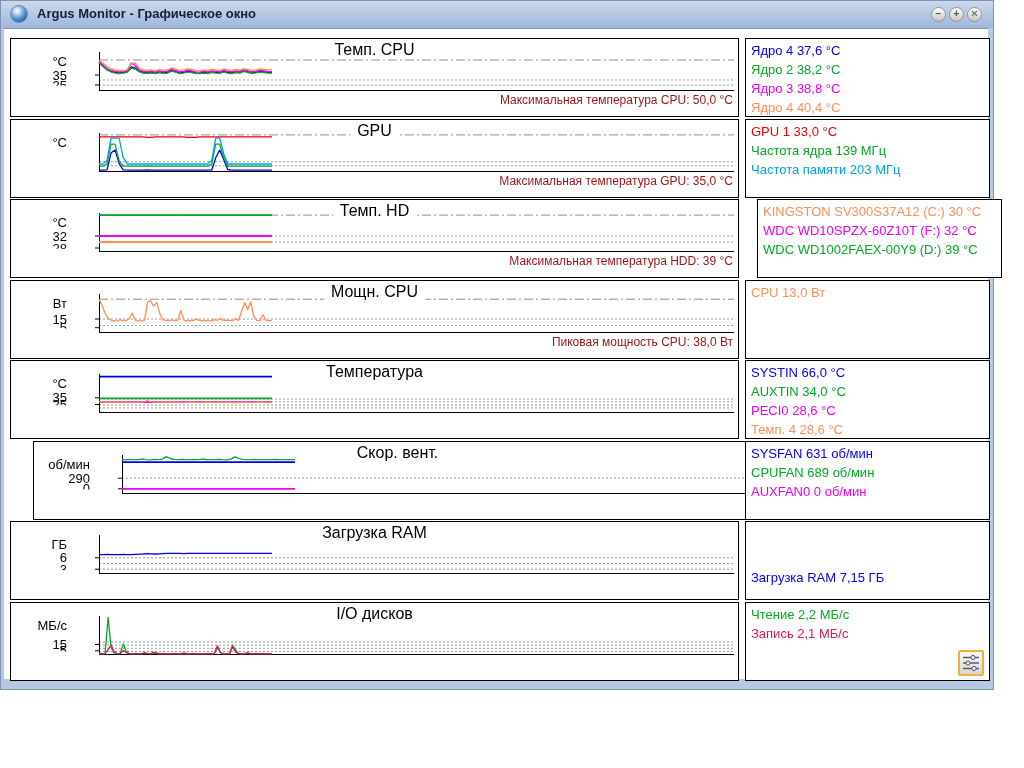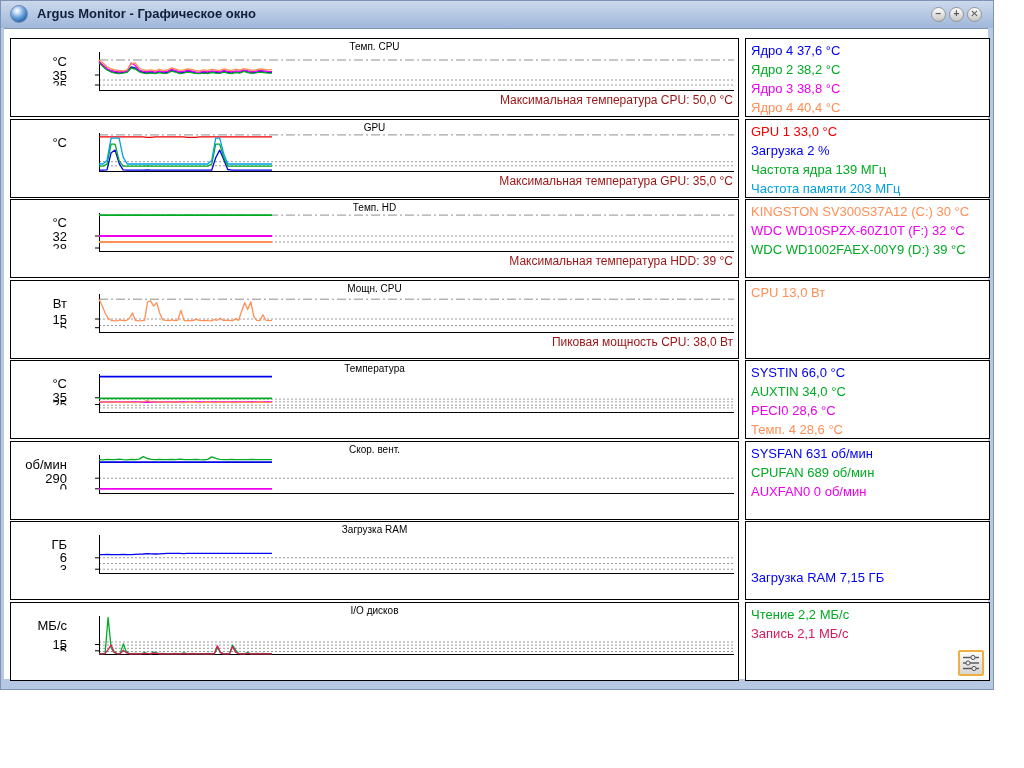--- a/index.html
+++ b/index.html
@@ -22,21 +22,21 @@
            border:1px solid #949494;color:#5a5a5a;font-size:10px;font-weight:bold;line-height:12px;
            text-align:center;box-sizing:border-box;cursor:default;}
 
   .gpanel{position:absolute;left:9px;width:729px;height:79px;background:#fff;
           border:1px solid #000;box-sizing:border-box;}
   .lpanel{position:absolute;left:744px;width:245px;height:79px;background:#fff;
           border:1px solid #000;box-sizing:border-box;}
 
   .gp-plot{position:absolute;left:0;top:0;}
   .gp-title{position:absolute;top:2px;left:50%;transform:translateX(-50%);background:#fff;
-            padding:0 7px;font-size:10px;color:#000;z-index:2;white-space:nowrap;text-align:center;}
+            padding:0 7px;font-size:16px;color:#000;z-index:2;white-space:nowrap;text-align:center;}
   .gp-unit{position:absolute;left:0;top:15px;width:56px;text-align:right;font-size:13px;color:#000;}
   .gp-tick{position:absolute;left:0;width:56px;text-align:right;font-size:13px;color:#000;
            height:15px;line-height:15px;}
   .gp-status{position:absolute;right:5px;top:54px;font-size:12px;color:#9a1414;white-space:nowrap;}
 
   .leg-line{padding:1px 0 0 5px;font-size:13px;line-height:18px;white-space:nowrap;}
   .lpanel .leg-line:first-child{padding-top:3px;}
 
   .settings-btn{position:absolute;right:5px;bottom:4px;width:26px;height:26px;
                 border:2px solid #f0b040;background:linear-gradient(#fbfbfb,#d6d6d6);
@@ -95,21 +95,20 @@
         <polyline points="88.0,50.2 92.0,50.2 96.0,49.9 100.1,32.8 104.1,30.1 108.1,43.4 112.1,49.9 116.2,50.2 120.2,50.2 124.2,50.2 128.2,50.2 132.3,50.2 136.3,49.9 140.3,50.2 144.3,50.2 148.3,50.2 152.4,50.2 156.4,50.2 160.4,50.2 164.4,50.2 168.5,50.2 172.5,50.2 176.5,50.2 180.5,50.2 184.6,50.2 188.6,50.2 192.6,50.2 196.6,50.2 200.7,50.2 204.7,37.7 208.7,30.1 212.7,39.6 216.7,49.5 220.8,50.2 224.8,50.2 228.8,50.2 232.8,50.2 236.9,50.2 240.9,50.2 244.9,50.2 248.9,50.2 253.0,50.2 257.0,50.2 261.0,50.2" fill="none" stroke="#0000ee" stroke-width="1.3" stroke-linejoin="round"></polyline>
         <polyline points="88.0,46.2 92.0,46.2 96.0,44.1 100.1,24.1 104.1,24.1 108.1,40.6 112.1,46.2 116.2,46.2 120.2,46.2 124.2,46.2 128.2,46.2 132.3,46.2 136.3,45.8 140.3,46.2 144.3,46.2 148.3,46.2 152.4,46.2 156.4,46.2 160.4,46.2 164.4,46.2 168.5,46.2 172.5,46.2 176.5,46.2 180.5,46.2 184.6,46.2 188.6,46.2 192.6,46.2 196.6,46.2 200.7,44.1 204.7,24.1 208.7,24.1 212.7,37.2 216.7,46.2 220.8,46.2 224.8,46.2 228.8,46.2 232.8,46.2 236.9,46.2 240.9,46.2 244.9,46.2 248.9,46.2 253.0,46.2 257.0,46.2 261.0,46.2" fill="none" stroke="#00aa22" stroke-width="1.3" stroke-linejoin="round"></polyline>
         <polyline points="88.0,44.0 92.0,44.0 96.0,40.6 100.1,18.2 104.1,18.2 108.1,18.2 112.1,37.2 116.2,44.0 120.2,44.0 124.2,44.0 128.2,44.0 132.3,44.0 136.3,44.0 140.3,44.0 144.3,44.0 148.3,44.0 152.4,44.0 156.4,44.0 160.4,44.0 164.4,44.0 168.5,44.0 172.5,44.0 176.5,44.0 180.5,44.0 184.6,44.0 188.6,44.0 192.6,44.0 196.6,44.0 200.7,40.6 204.7,18.2 208.7,18.2 212.7,33.7 216.7,44.0 220.8,44.0 224.8,44.0 228.8,44.0 232.8,44.0 236.9,44.0 240.9,44.0 244.9,44.0 248.9,44.0 253.0,44.0 257.0,44.0 261.0,44.0" fill="none" stroke="#00a0e4" stroke-width="1.3" stroke-linejoin="round"></polyline>
       </svg>
       <div class="gp-title">GPU</div>
       <div class="gp-unit">°C</div>
       <div class="gp-status">Максимальная температура GPU: 35,0 °C</div>
     </div>
     <div class="lpanel" style="top: 118px;">
       <div class="leg-line" style="color: rgb(240, 0, 0);">GPU 1 33,0 °C</div>
-      <div class="leg-line" style="color: rgb(0, 0, 238);">Загрузка 2 %</div>
       <div class="leg-line" style="color: rgb(0, 170, 34);">Частота ядра 139 МГц</div>
       <div class="leg-line" style="color: rgb(0, 160, 228);">Частота памяти 203 МГц</div>
     </div>
     <div class="gpanel" style="top: 198px;">
       <svg class="gp-plot" width="727" height="77">
         <line x1="88" x2="723" y1="36.0" y2="36.0" stroke="#9a9a9a" stroke-width="1" stroke-dasharray="2 2"></line>
         <line x1="88" x2="723" y1="42.0" y2="42.0" stroke="#9a9a9a" stroke-width="1" stroke-dasharray="2 2"></line>
         <line x1="88" x2="723" y1="15.1" y2="15.1" stroke="#8f8f8f" stroke-width="1" stroke-dasharray="9 3 2 3"></line>
         <line x1="88.5" x2="88.5" y1="13" y2="51" stroke="#000000"></line>
         <line x1="88" x2="723" y1="51.5" y2="51.5" stroke="#000000"></line>
@@ -118,21 +117,21 @@
         <polyline points="88.0,42.0 261.0,42.0" fill="none" stroke="#ff8f55" stroke-width="1.8" stroke-linejoin="round"></polyline>
         <polyline points="88.0,36.0 261.0,36.0" fill="none" stroke="#ee00ee" stroke-width="1.8" stroke-linejoin="round"></polyline>
         <polyline points="88.0,15.1 261.0,15.1" fill="none" stroke="#00aa22" stroke-width="1.8" stroke-linejoin="round"></polyline>
       </svg>
       <div class="gp-title">Темп. HD</div>
       <div class="gp-unit">°C</div>
       <div class="gp-tick" style="top: 28.5394px;">32</div>
       <div class="gp-tick" style="top: 40.5079px; clip-path: inset(0px 0px 45%);">28</div>
       <div class="gp-status">Максимальная температура HDD: 39 °C</div>
     </div>
-    <div class="lpanel" style="top: 198px;">
+    <div class="lpanel" style="top: 198px; margin-left: 12px;">
       <div class="leg-line" style="color: rgb(255, 143, 85);">KINGSTON SV300S37A12 (C:) 30 °C</div>
       <div class="leg-line" style="color: rgb(238, 0, 238);">WDC WD10SPZX-60Z10T (F:) 32 °C</div>
       <div class="leg-line" style="color: rgb(0, 170, 34);">WDC WD1002FAEX-00Y9 (D:) 39 °C</div>
     </div>
     <div class="gpanel" style="top: 279px;">
       <svg class="gp-plot" width="727" height="77">
         <line x1="88" x2="723" y1="38.0" y2="38.0" stroke="#9a9a9a" stroke-width="1" stroke-dasharray="2 2"></line>
         <line x1="88" x2="723" y1="44.5" y2="44.5" stroke="#9a9a9a" stroke-width="1" stroke-dasharray="2 2"></line>
         <line x1="88" x2="723" y1="18.2" y2="18.2" stroke="#8f8f8f" stroke-width="1" stroke-dasharray="9 3 2 3"></line>
         <line x1="88.5" x2="88.5" y1="13" y2="51" stroke="#000000"></line>
@@ -169,21 +168,21 @@
       <div class="gp-unit">°C</div>
       <div class="gp-tick" style="top: 29.25px;">35</div>
       <div class="gp-tick" style="top: 36.0357px; clip-path: inset(0px 0px 45%);">25</div>
     </div>
     <div class="lpanel" style="top: 359px;">
       <div class="leg-line" style="color: rgb(0, 0, 238);">SYSTIN 66,0 °C</div>
       <div class="leg-line" style="color: rgb(0, 170, 34);">AUXTIN 34,0 °C</div>
       <div class="leg-line" style="color: rgb(238, 0, 238);">PECI0 28,6 °C</div>
       <div class="leg-line" style="color: rgb(255, 143, 85);">Темп. 4 28,6 °C</div>
     </div>
-    <div class="gpanel" style="top: 440px;">
+    <div class="gpanel" style="top: 440px; margin-left: 23px;">
       <svg class="gp-plot" width="727" height="77">
         <line x1="88" x2="723" y1="36.2" y2="36.2" stroke="#9a9a9a" stroke-width="1" stroke-dasharray="2 2"></line>
         <line x1="88.5" x2="88.5" y1="13" y2="51" stroke="#000000"></line>
         <line x1="88" x2="723" y1="51.5" y2="51.5" stroke="#000000"></line>
         <line x1="84" x2="88" y1="36.2" y2="36.2" stroke="#000000"></line>
         <line x1="84" x2="88" y1="46.8" y2="46.8" stroke="#000000"></line>
         <polyline points="88.0,20.1 261.0,20.1" fill="none" stroke="#0000ee" stroke-width="1.8" stroke-linejoin="round"></polyline>
         <polyline points="88.0,17.6 92.0,17.8 96.0,17.4 100.1,17.7 104.1,17.6 108.1,17.2 112.1,17.6 116.2,17.8 120.2,17.4 124.2,17.6 128.2,17.1 132.3,14.6 136.3,16.5 140.3,17.4 144.3,17.6 148.3,17.3 152.4,17.6 156.4,17.7 160.4,17.5 164.4,17.6 168.5,17.2 172.5,17.5 176.5,17.7 180.5,17.6 184.6,17.3 188.6,17.6 192.6,17.8 196.6,17.4 200.7,14.9 204.7,16.3 208.7,17.3 212.7,17.6 216.7,17.7 220.8,17.5 224.8,17.6 228.8,17.6 232.8,17.7 236.9,17.6 240.9,17.4 244.9,17.6 248.9,17.7 253.0,17.6 257.0,17.6 261.0,17.7" fill="none" stroke="#00aa22" stroke-width="1.3" stroke-linejoin="round"></polyline>
         <polyline points="88.0,46.8 261.0,46.8" fill="none" stroke="#ee00ee" stroke-width="1.8" stroke-linejoin="round"></polyline>
       </svg>

